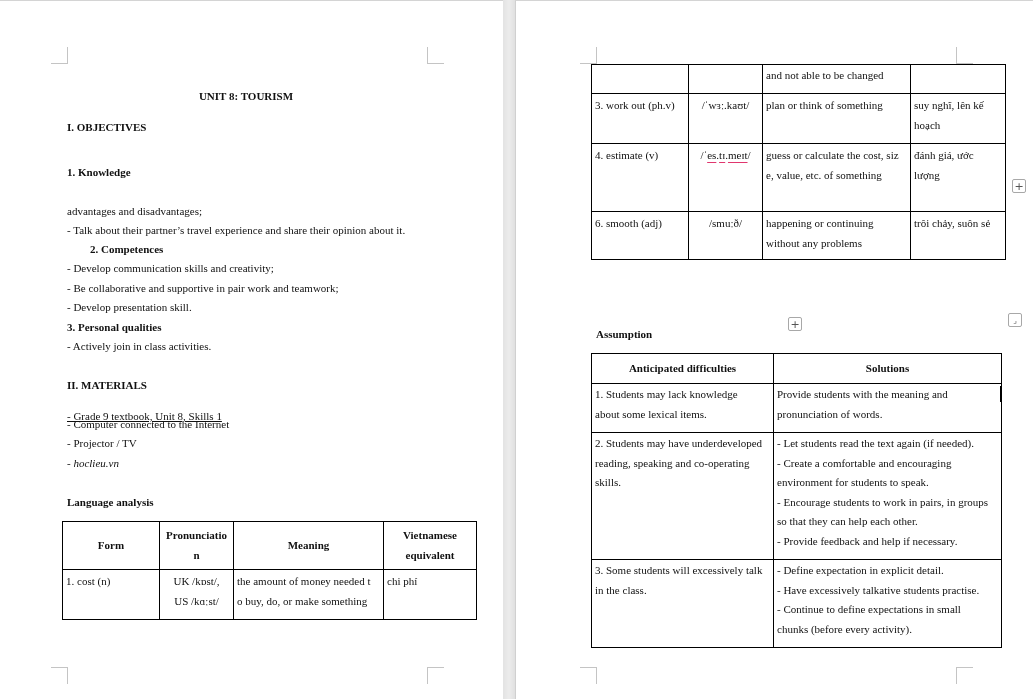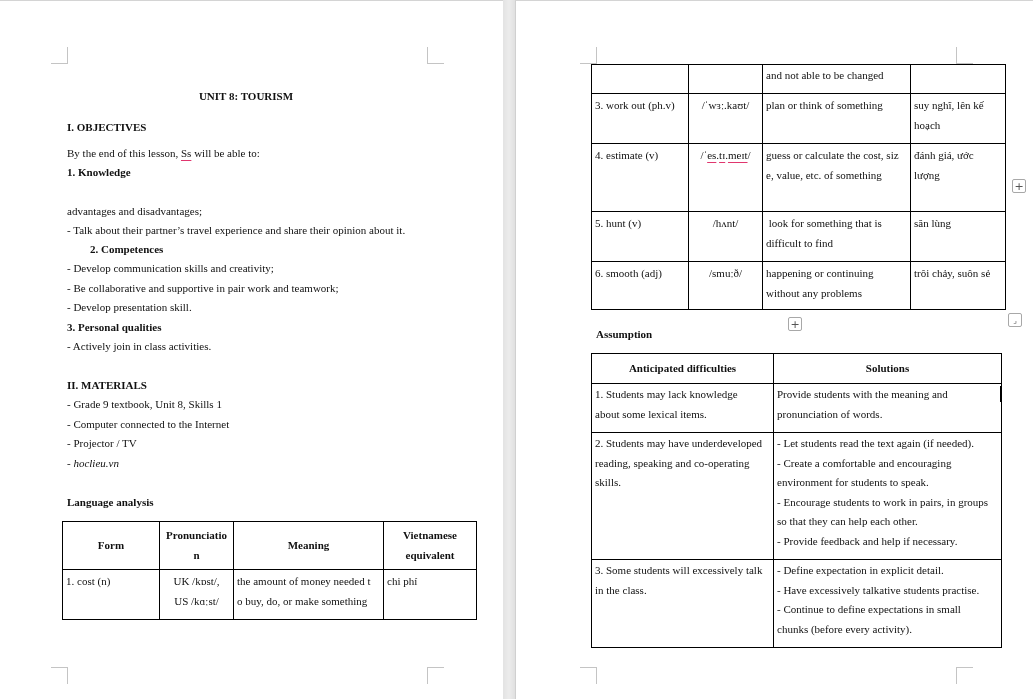--- a/index.html
+++ b/index.html
@@ -54,33 +54,32 @@
 
 <div class="page" id="page-left">
   <div class="crop tl" style="left:51px;top:46px;"></div>
   <div class="crop tr" style="left:427px;top:46px;"></div>
   <div class="crop bl" style="left:51px;top:666px;"></div>
   <div class="crop br" style="left:427px;top:666px;"></div>
 
   <div class="txt b center" style="left:67px;width:358px;top:59px;margin-top:27px;">UNIT 8: TOURISM</div>
 
   <div class="txt b" style="left:67px;top:117px;">I. OBJECTIVES</div>
-  <div class="txt" style="left:67px;top:143px;"><span>By the end of this lesson, </span><span class="squig">Ss</span><span> will be able to:</span></div>
   <div class="txt b" style="left:67px;top:162px;">1. Knowledge</div>
   <div class="txt" style="left:67px;top:201px;">advantages and disadvantages;</div>
   <div class="txt" style="left:67px;top:220px;">- Talk about their partner’s travel experience and share their opinion about it.</div>
   <div class="txt b" style="left:67px;top:239px;margin-left:23px;">2. Competences</div>
   <div class="txt" style="left:67px;top:258px;">- Develop communication skills and creativity;</div>
   <div class="txt" style="left:67px;top:278px;">- Be collaborative and supportive in pair work and teamwork;</div>
   <div class="txt" style="left:67px;top:297px;">- Develop presentation skill.</div>
   <div class="txt b" style="left:67px;top:317px;">3. Personal qualities</div>
   <div class="txt" style="left:67px;top:336px;">- Actively join in class activities.</div>
 
   <div class="txt b" style="left:67px;top:375px;">II. MATERIALS</div>
-  <div class="txt" style="left:67px;top:394px;">- Grade 9 textbook, Unit 8, Skills 1</div>
+  <div class="txt" style="left:67px;top:406px;text-decoration:underline;">- Grade 9 textbook, Unit 8, Skills 1</div>
   <div class="txt" style="left:67px;top:414px;">- Computer connected to the Internet</div>
   <div class="txt" style="left:67px;top:433px;">- Projector / TV</div>
   <div class="txt" style="left:67px;top:453px;"><span>- </span><span class="i">hoclieu.vn</span></div>
 
   <div class="txt b" style="left:67px;top:492px;">Language analysis</div>
 
   <table class="doc" style="left:62px;top:520px;width:414px;">
     <colgroup>
         <col style="width:97px">
         <col style="width:74px">
@@ -152,26 +151,20 @@
       <td class="c" style="padding-top:2px"><span>/ˈ</span><span class="squig">es</span><span>.</span><span class="squig">tɪ</span><span>.</span><span class="squig">meɪt</span><span>/</span></td>
       <td style="padding-top:2px">
             <div>guess or calculate the cost, siz</div>
             <div>e, value, etc. of something</div>
           </td>
       <td style="padding-top:2px">
             <div>đánh giá, ước</div>
             <div>lượng</div>
           </td>
     </tr>
-    <tr style="height:50px">
-      <td style="padding-top:2px">5. hunt (v)</td>
-      <td class="c" style="padding-top:2px">/hʌnt/</td>
-      <td style="padding-top:2px;white-space:pre;"><div>&nbsp;look for something that is</div><div>difficult to find</div></td>
-      <td style="padding-top:2px">săn lùng</td>
-    </tr>
     <tr style="height:48px">
       <td style="padding-top:2px">6. smooth (adj)</td>
       <td class="c" style="padding-top:2px">/smuːð/</td>
       <td style="padding-top:2px">
             <div>happening or continuing</div>
             <div>without any problems</div>
           </td>
       <td style="padding-top:2px;white-space:nowrap;">trôi chảy, suôn sẻ</td>
     </tr>
   </tbody>

